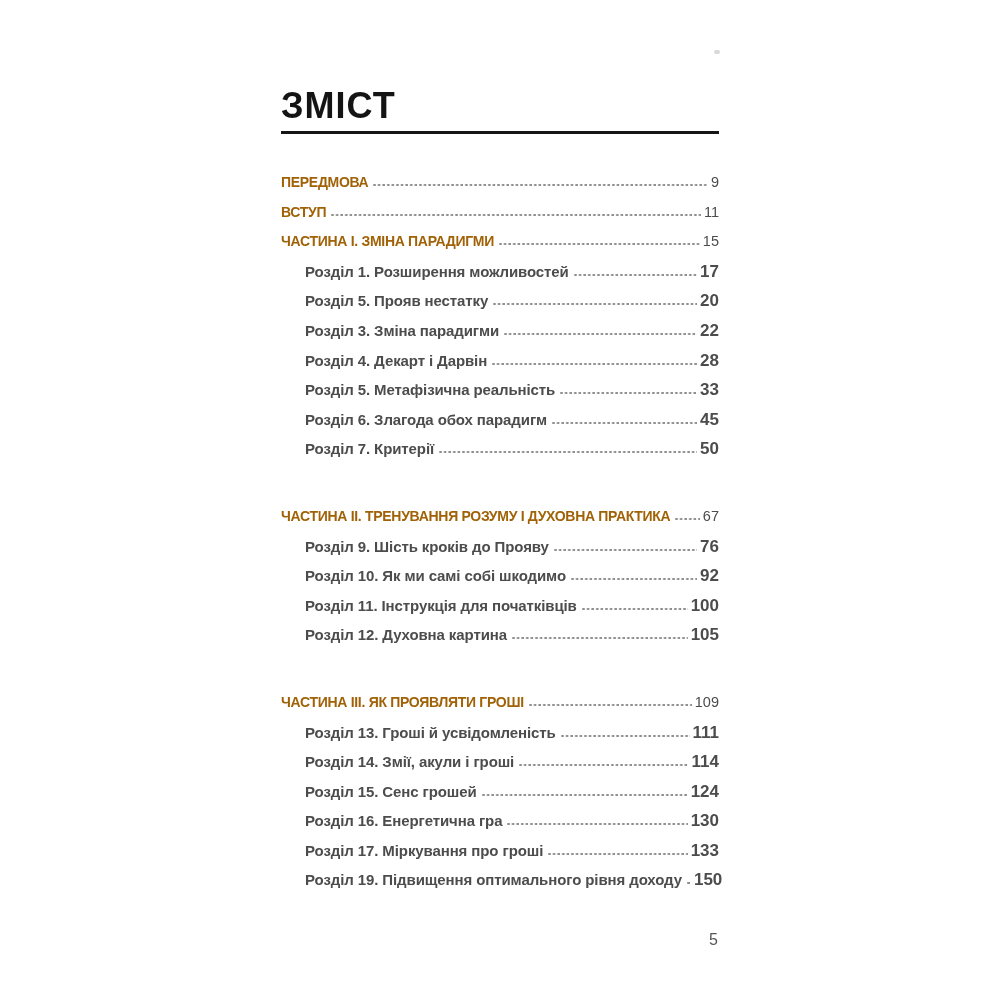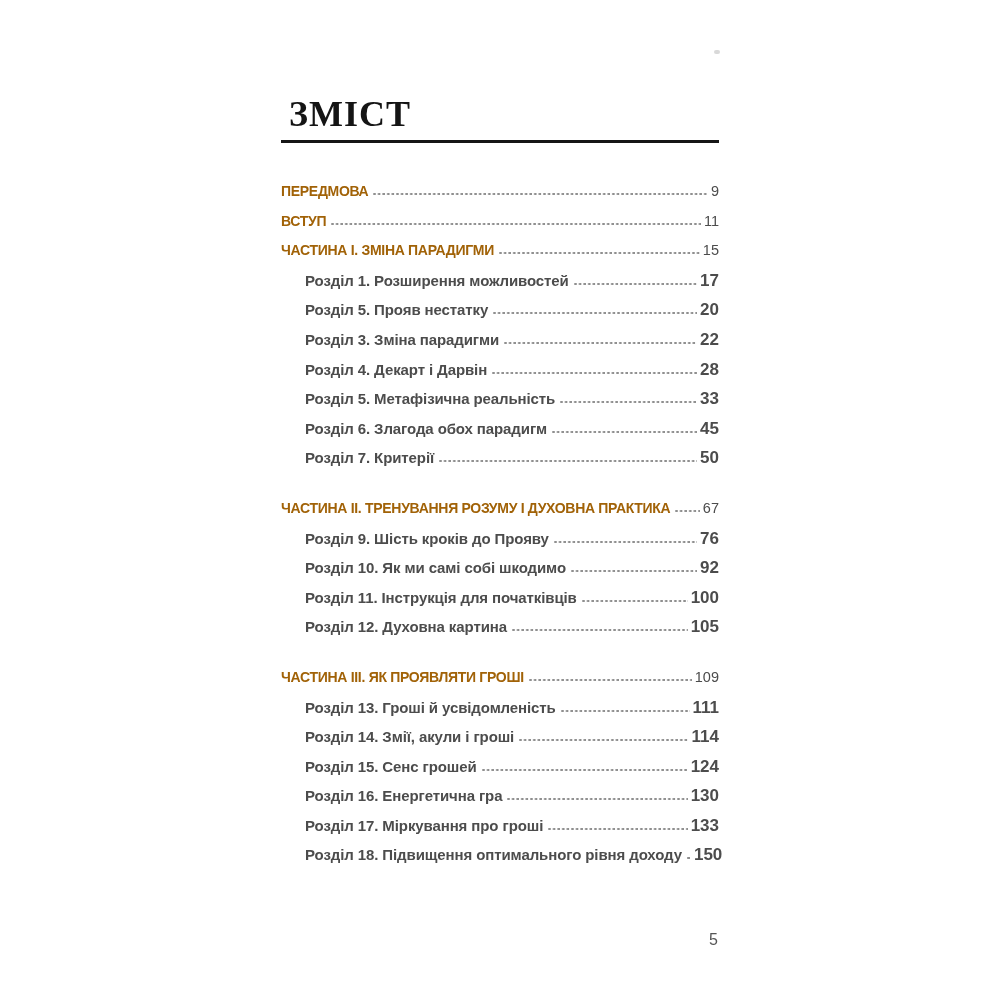--- a/index.html
+++ b/index.html
@@ -12,44 +12,43 @@
   }
   .page { position: absolute; inset: 0; background: #ffffff; }
 
   .content {
     position: absolute;
     left: 281px; top: 88px;
     width: 438px;
   }
 
   .title {
-    margin: 8px;
+    margin: 0;
     font-size: 36px;
     line-height: 36px;
     font-weight: 800;
     letter-spacing: 1px;
     color: #141414;
-    font-family: Liberation Serif, serif;
   }
   .rule {
     border: none;
     border-top: 3px solid #161616;
     margin: 7px 0 0 0;
   }
 
   .toc { margin-top: 34px; }
 
   .row {
     display: flex;
     align-items: baseline;
     height: 29.6px;
     line-height: 29.6px;
     white-space: nowrap;
   }
-  .row.gap { margin-top: 21px; }
+  .row.gap { margin-top: 38px; }
 
   .row .label { flex: 0 0 auto; }
   .row.h1 .label {
     font-weight: bold;
     font-size: 14px;
     letter-spacing: -0.3px;
     color: #a16207;
   }
   .row.h2 { padding-left: 24px; font-weight: bold; }
   .row.h2 .label {
@@ -207,21 +206,21 @@
     <span class="label">Розділ 16. Енергетична гра</span>
     <span class="dots"></span>
     <span class="page-num">130</span>
   </div>
         <div class="row h2">
     <span class="label">Розділ 17. Міркування про гроші</span>
     <span class="dots"></span>
     <span class="page-num">133</span>
   </div>
         <div class="row h2">
-    <span class="label">Розділ 18. Підвищення оптимального рівня доходу</span>
+    <span class="label">Розділ 19. Підвищення оптимального рівня доходу</span>
     <span class="dots"></span>
     <span class="page-num">150</span>
   </div>
       </div>
   </div>
 
   <div class="footer">5</div>
 </div>
 
 </body></html>

